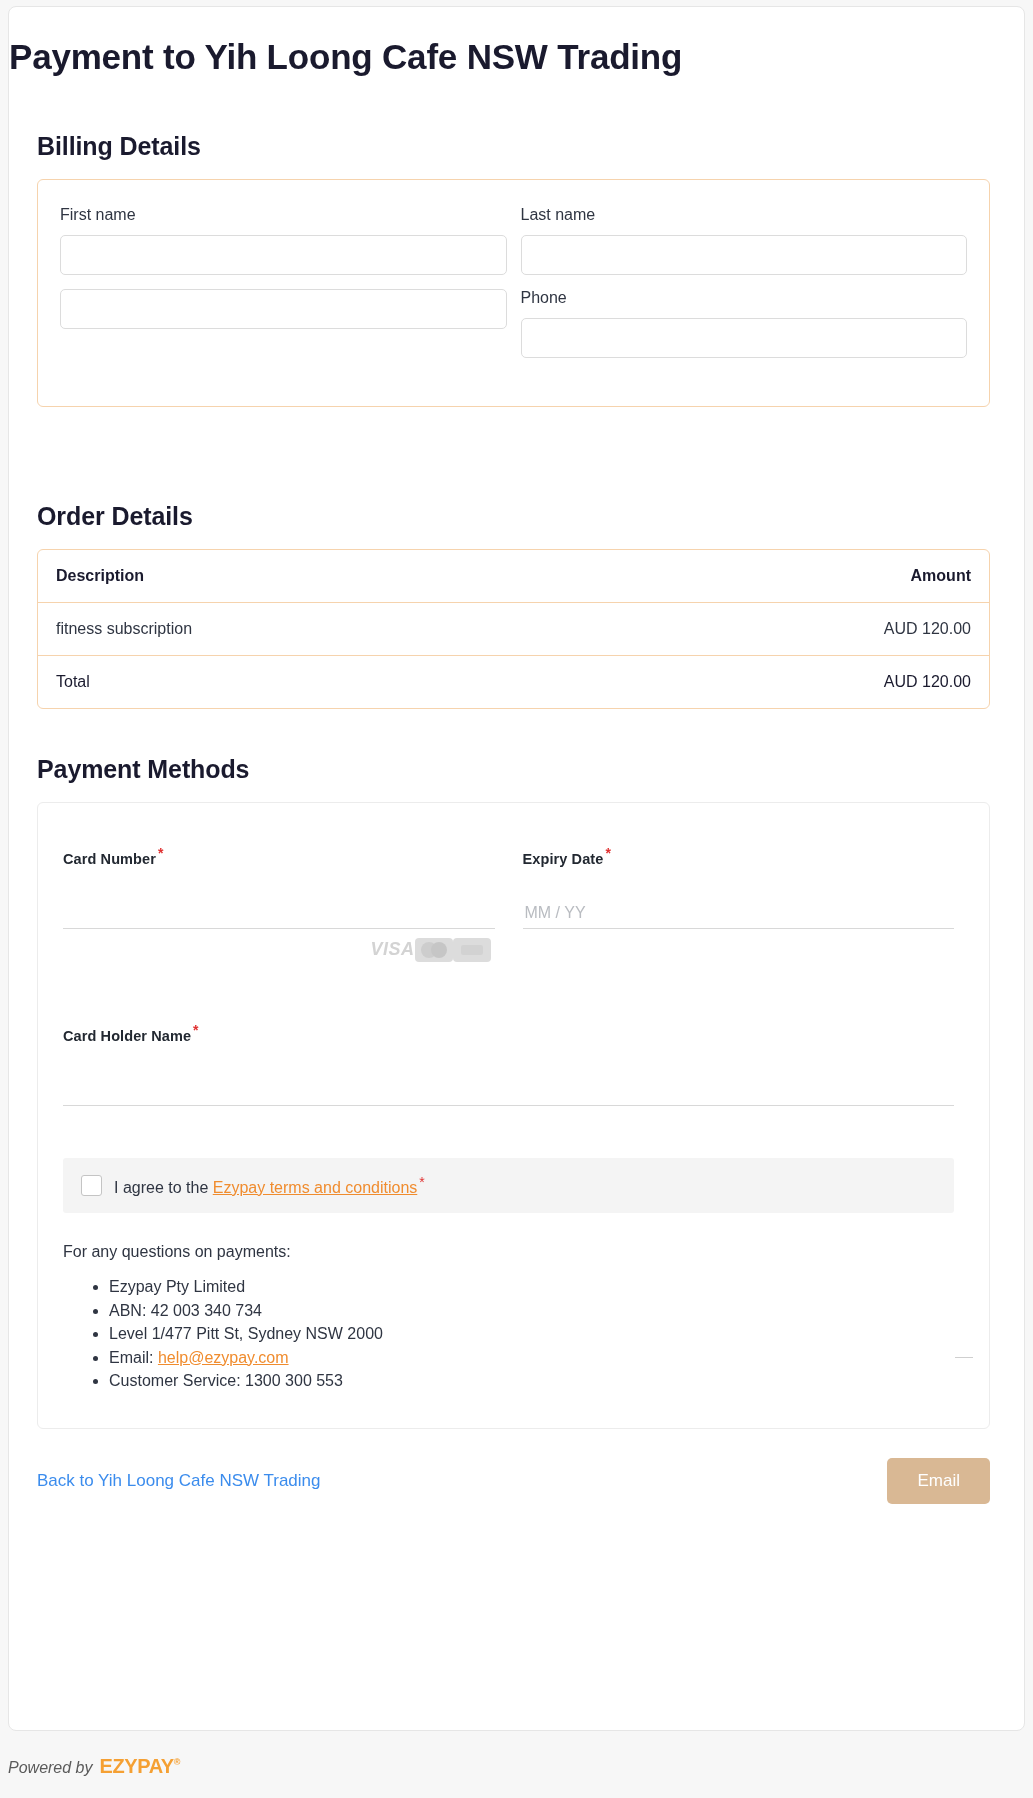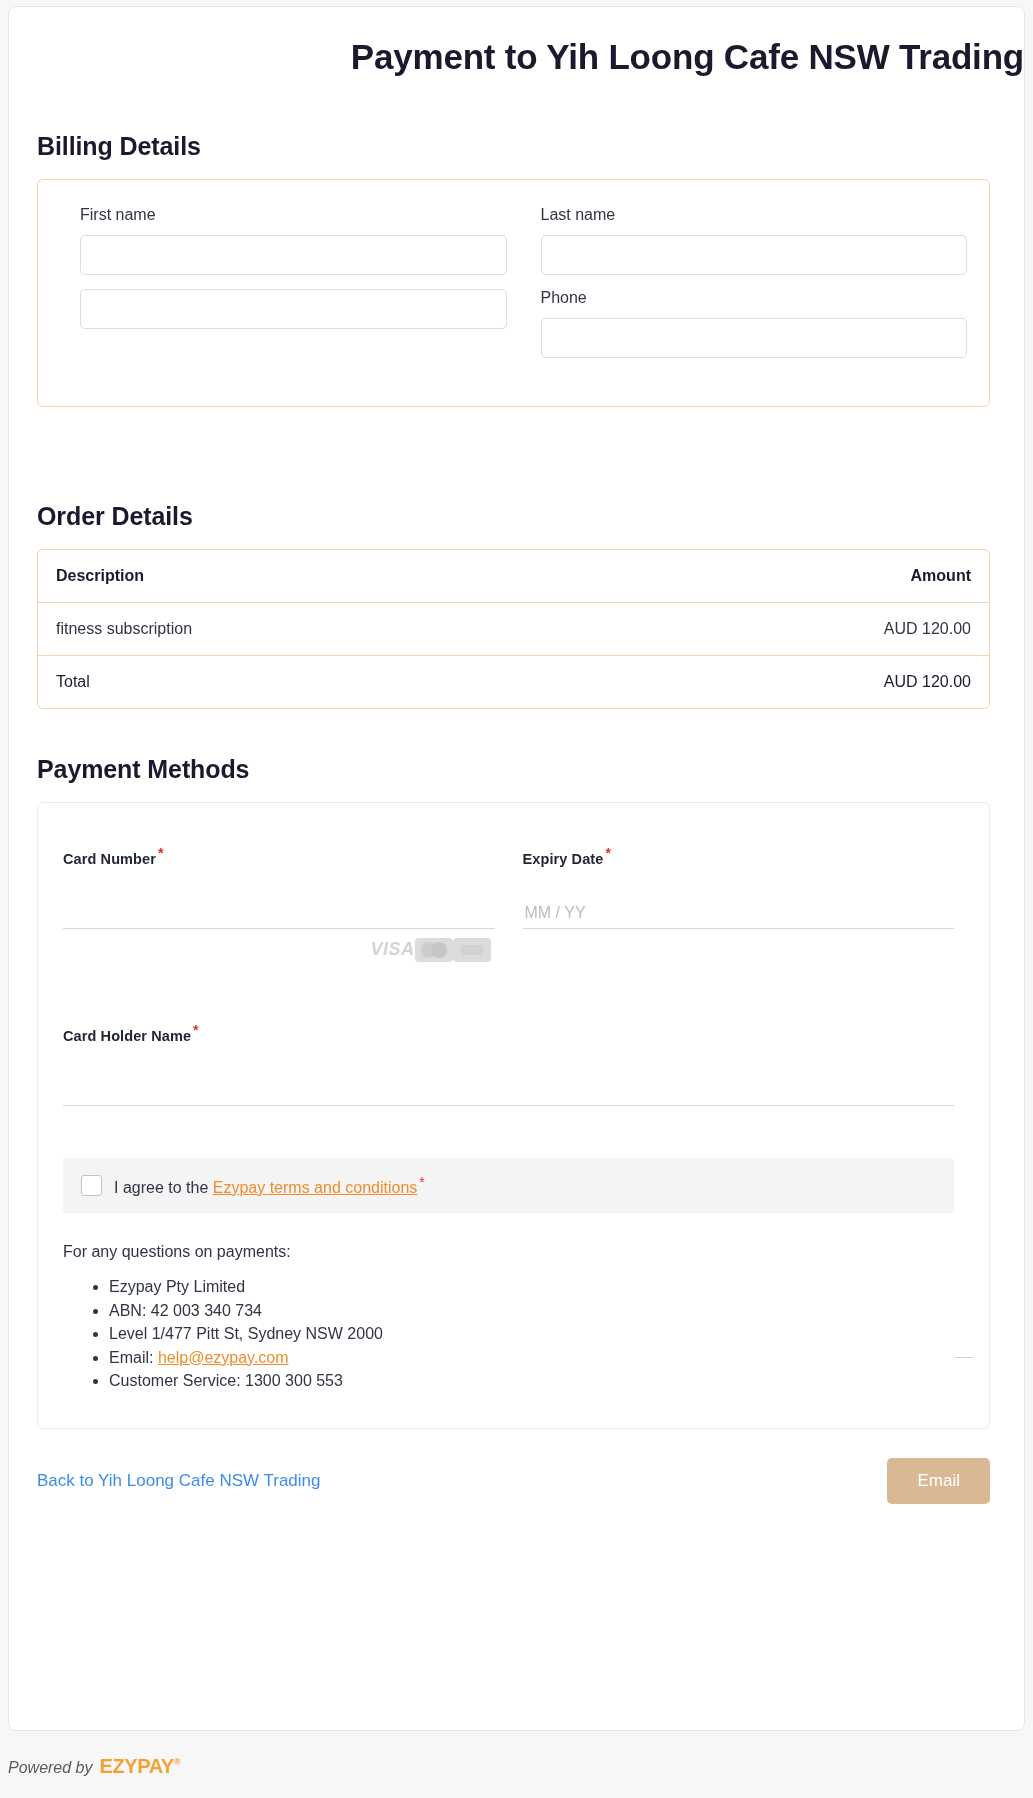--- a/index.html
+++ b/index.html
@@ -27,21 +27,21 @@
     top: 6px;
     width: 1017px;
     height: 1725px;
     background: #ffffff;
     border: 1px solid #e6e6e6;
     border-radius: 8px;
   }
 
   
   .page-title {
-    text-align: right;
+    text-align: left;
     font-size: 35px;
     font-weight: bold;
     color: #1a1a2e;
     letter-spacing: -0.2px;
     padding-top: 28px;
     line-height: 1.25;
   }
 
   
   .section-heading {
@@ -62,21 +62,21 @@
   .billing-wrap { position: absolute; left: 28px; top: 125px; width: 953px; }
   .billing-wrap .section-heading { margin-bottom: 18px; }
   .billing-panel { padding: 26px 22px 34px 22px; }
 
   .field-grid {
     display: grid;
     grid-template-columns: 1fr 1fr;
     column-gap: 14px;
     row-gap: 0;
   }
-  .field { margin-bottom: 14px; margin-left: 20px; }
+  .field { margin-bottom: 14px; }
   .field-label {
     font-size: 16px;
     color: #2f3542;
     margin-bottom: 11px;
     display: block;
     font-weight: normal;
   }
   .text-input {
     display: block;
     width: 100%;

